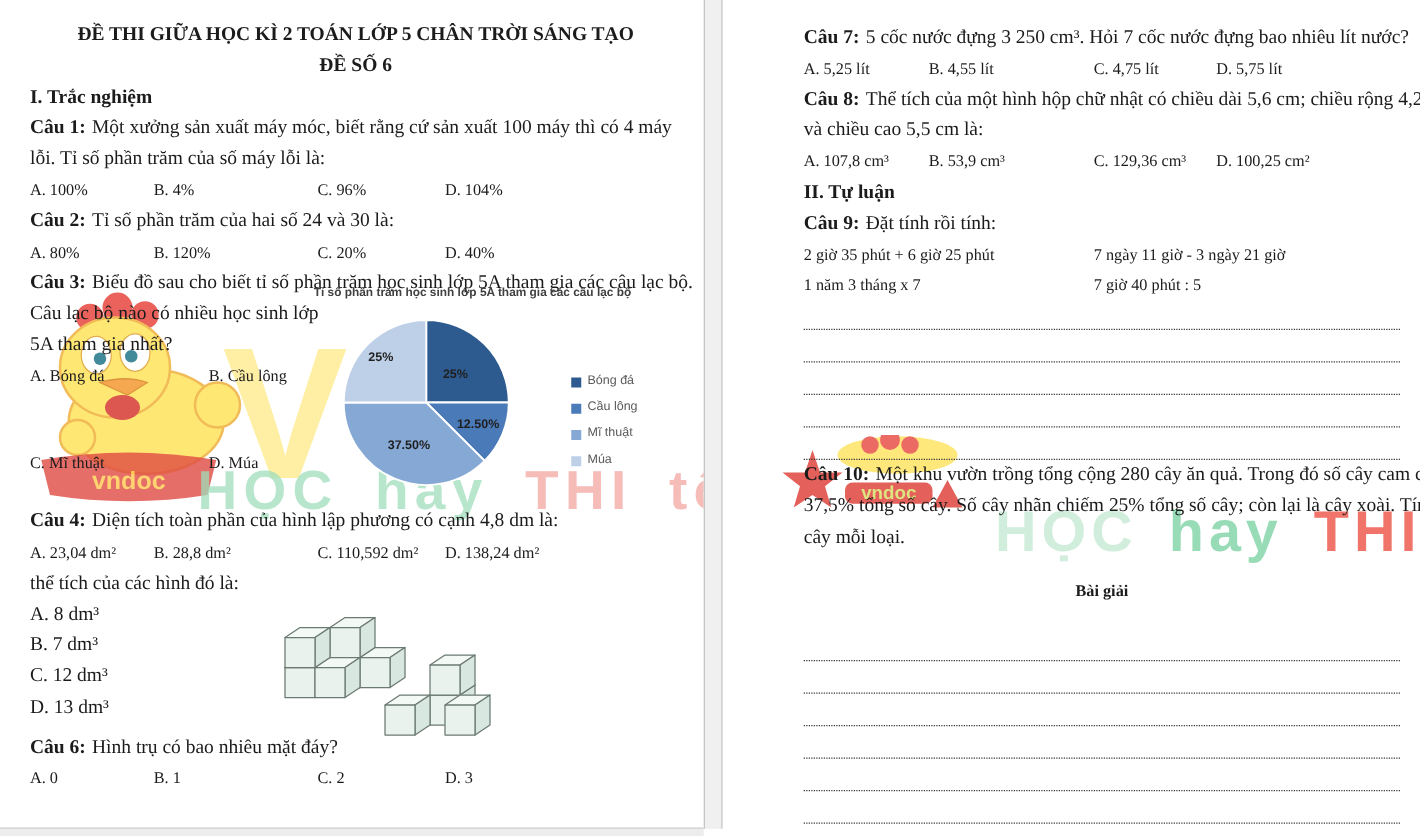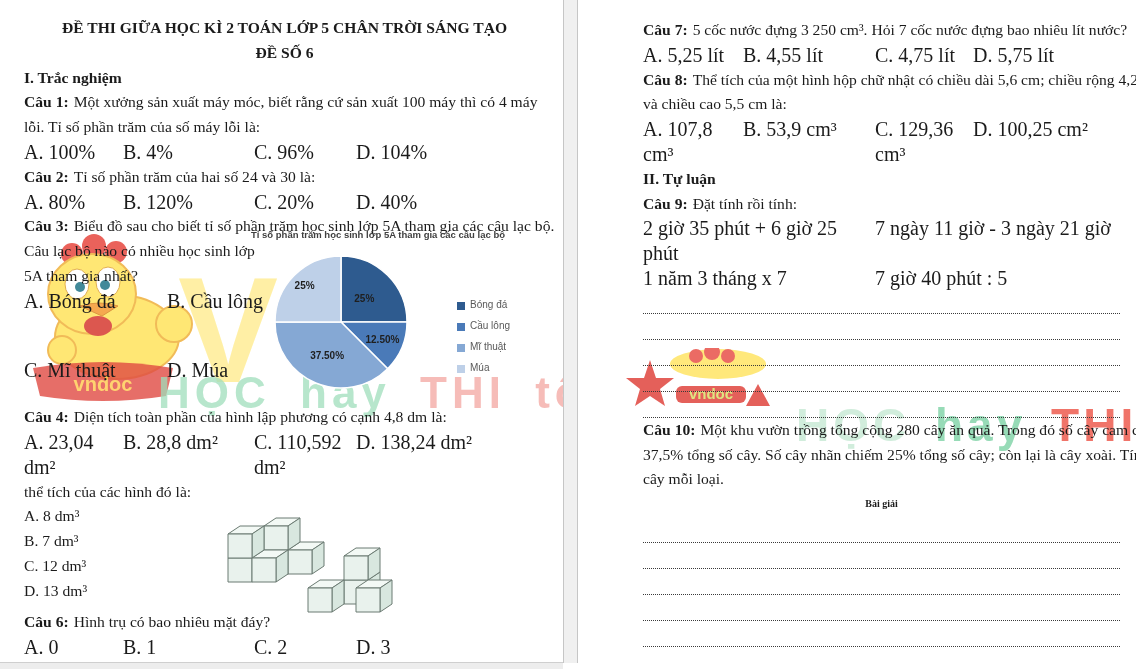--- a/index.html
+++ b/index.html
@@ -11,41 +11,41 @@
   .divider{position:absolute;left:563px;top:0;width:15px;height:663px;background:#f0f0f0;
            border-left:1px solid #c6c6c6;border-right:1px solid #c6c6c6;box-sizing:border-box;}
   .page-break{position:absolute;left:0;top:662px;width:563px;height:7px;background:#ededed;
               border-top:1px solid #cfcfcf;box-sizing:border-box;}
   .content{position:relative;z-index:1;}
   .wm{position:absolute;z-index:0;pointer-events:none;}
   .line{margin:0;line-height:24.8px;font-size:15.6px;white-space:nowrap;}
   .bold{font-weight:bold;}
   .center{text-align:center;}
   .qlabel{font-weight:bold;margin-right:5px;}
-  .opts{display:grid;line-height:24.8px;font-size:20px;}
+  .opts{display:grid;line-height:24.8px;font-size:13px;}
   .opts-left{grid-template-columns:99px 131px 102px auto;}
   .opts-right{grid-template-columns:100px 132px 98px auto;}
   .opts-2col{grid-template-columns:99px auto;width:260px;gap:44px;}
   .q3row{position:relative;height:166px;}
   .q5row{position:relative;height:106px;}
   .chart{position:absolute;left:216px;top:-10px;width:300px;}
   .chart-title{font-family:"Liberation Sans",sans-serif;font-size:9.5px;font-weight:bold;
                color:#404040;text-align:center;width:276px;line-height:12px;}
   .pie-wrap{position:absolute;left:26px;top:18px;}
   .pie-label{font-family:"Liberation Sans",sans-serif;font-size:10px;font-weight:bold;
              fill:#1f1f1f;text-anchor:middle;}
   .legend{position:absolute;left:217px;top:60px;font-family:"Liberation Sans",sans-serif;
           font-size:10px;color:#595959;}
   .legend-item{display:flex;align-items:flex-end;height:21px;}
   .legend-swatch{width:8px;height:8px;margin-right:5px;flex:0 0 auto;}
   .cubes{position:absolute;left:196px;top:-2px;}
   .ops-grid{grid-template-columns:232px auto;}
   .ans-line{height:25px;border-bottom:1.6px dotted #3a3a3a;}
   .ans-line-first{height:22px;}
-  .solution-heading{margin:0;line-height:24.8px;font-size:10px;font-weight:bold;text-align:center;}
+  .solution-heading{margin:18px;line-height:24.8px;font-size:13px;font-weight:bold;text-align:center;}
   .wm-slogan{font-family:"Liberation Sans",sans-serif;font-weight:bold;white-space:nowrap;}
   .wm-slogan-left{left:158px;top:368px;font-size:44px;letter-spacing:5px;word-spacing:12px;opacity:.75;}
   .wm-slogan-right{left:218px;top:362px;font-size:46px;letter-spacing:4px;word-spacing:8px;opacity:.85;margin-top:36px;}
   .wm-g-pale{color:#9fdebb;} .wm-p-pale{color:#f3a6a1;}
   .wm-g-pale2{color:#c9ead6;} .wm-g-mid{color:#86d5ab;} .wm-red{color:#ee5c50;}
   .wm-v{left:178px;top:255px;font-family:"Liberation Sans",sans-serif;font-weight:bold;
         font-size:150px;line-height:150px;color:#ffe04d;opacity:.5;}
   .wm-vndoc-text{font-family:"Liberation Sans",sans-serif;font-weight:bold;}
 </style>
 </head>

